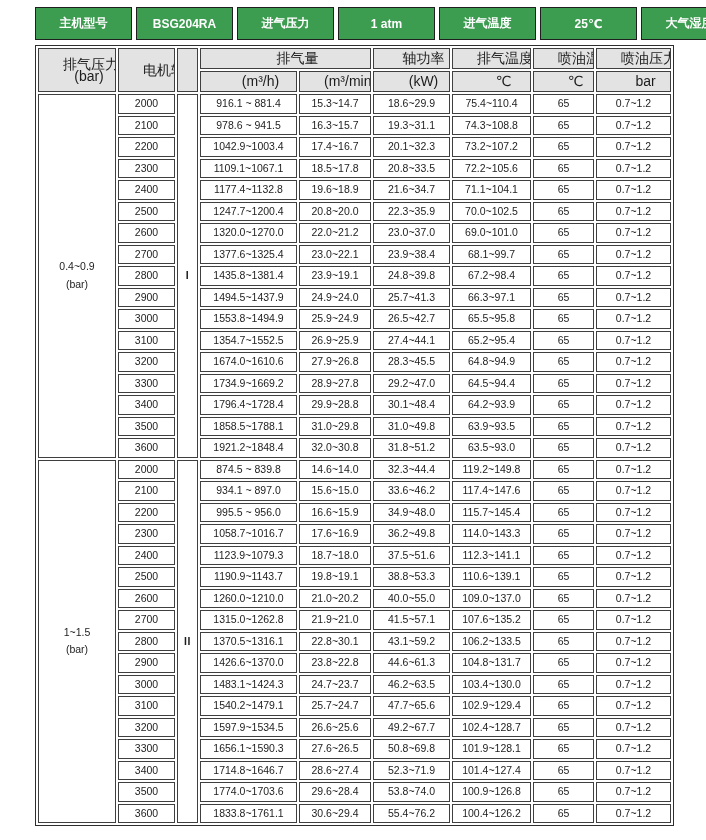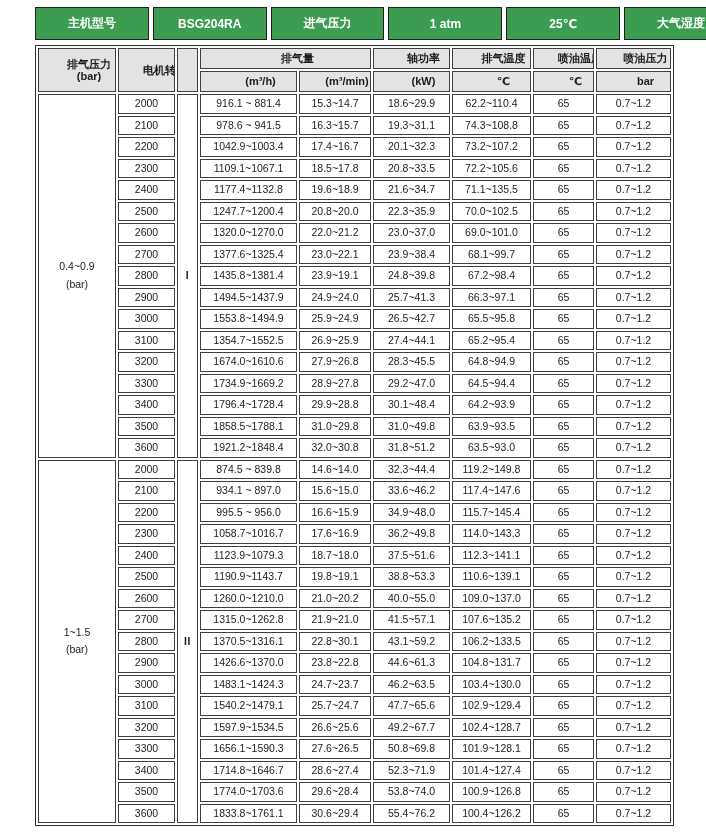--- a/index.html
+++ b/index.html
@@ -24,40 +24,41 @@
     width:637px;table-layout:fixed;
     border-collapse:separate;border-spacing:2px;
     border:1px solid #2e2e2e;background:#ffffff;
   }
   .spec-table th,.spec-table td{
     border:1px solid #3f3f3f;box-sizing:border-box;
     text-align:center;vertical-align:middle;
     padding:0;overflow:hidden;white-space:nowrap;
   }
   .spec-table thead th{
-    background:var(--gray,#e3e3e3);font-weight:bold;
-    font-size:11px;height:21px;line-height:13px;color:#1c1c1c;padding-left:24px;
+    background:var(--gray,#e3e3e3);font-weight:normal;
+    font-size:14px;height:21px;line-height:13px;color:#1c1c1c;padding-left:24px;
   }
   .spec-table tbody td{
     font-size:10.5px;height:17.5px;line-height:17.5px;color:#1c1c1c;
   }
   td.pressure-cell{font-size:11px;line-height:14px;}
   td.type-cell{font-weight:bold;font-size:12px;letter-spacing:0.5px;}
   th.two-line div{line-height:12px;}
 </style>
 </head>
 <body style="--green: #3c9c50; --gray: #e3e3e3;">
 
 <div class="sheet">
 
   <div class="top-bar">
     <div class="top-cell">主机型号</div>
     <div class="top-cell">BSG204RA</div>
     <div class="top-cell">进气压力</div>
     <div class="top-cell">1 atm</div>
+    <div class="top-cell">进气温度</div>
     <div class="top-cell">25℃</div>
     <div class="top-cell">大气湿度</div>
   </div>
 
   <table class="spec-table">
     <colgroup>
       <col style="width:78px">
         <col style="width:57px">
         <col style="width:21px">
       <col style="width:97px">
@@ -97,21 +98,21 @@
         <tr>
           <td rowspan="17" class="pressure-cell">
             <div>0.4~0.9</div>
             <div>(bar)</div>
           </td>
           <td>2000</td>
           <td rowspan="17" class="type-cell">I</td>
           <td>916.1 ~ 881.4</td>
           <td>15.3~14.7</td>
           <td>18.6~29.9</td>
-          <td>62.2~110.4</td>
+          <td>75.4~110.4</td>
           <td>65</td>
           <td>0.7~1.2</td>
         </tr>
         <tr>
           <td>2100</td>
           <td>978.6 ~ 941.5</td>
           <td>16.3~15.7</td>
           <td>19.3~31.1</td>
           <td>74.3~108.8</td>
           <td>65</td>
@@ -133,21 +134,21 @@
           <td>20.8~33.5</td>
           <td>72.2~105.6</td>
           <td>65</td>
           <td>0.7~1.2</td>
         </tr>
         <tr>
           <td>2400</td>
           <td>1177.4~1132.8</td>
           <td>19.6~18.9</td>
           <td>21.6~34.7</td>
-          <td>71.1~135.5</td>
+          <td>71.1~104.1</td>
           <td>65</td>
           <td>0.7~1.2</td>
         </tr>
         <tr>
           <td>2500</td>
           <td>1247.7~1200.4</td>
           <td>20.8~20.0</td>
           <td>22.3~35.9</td>
           <td>70.0~102.5</td>
           <td>65</td>

